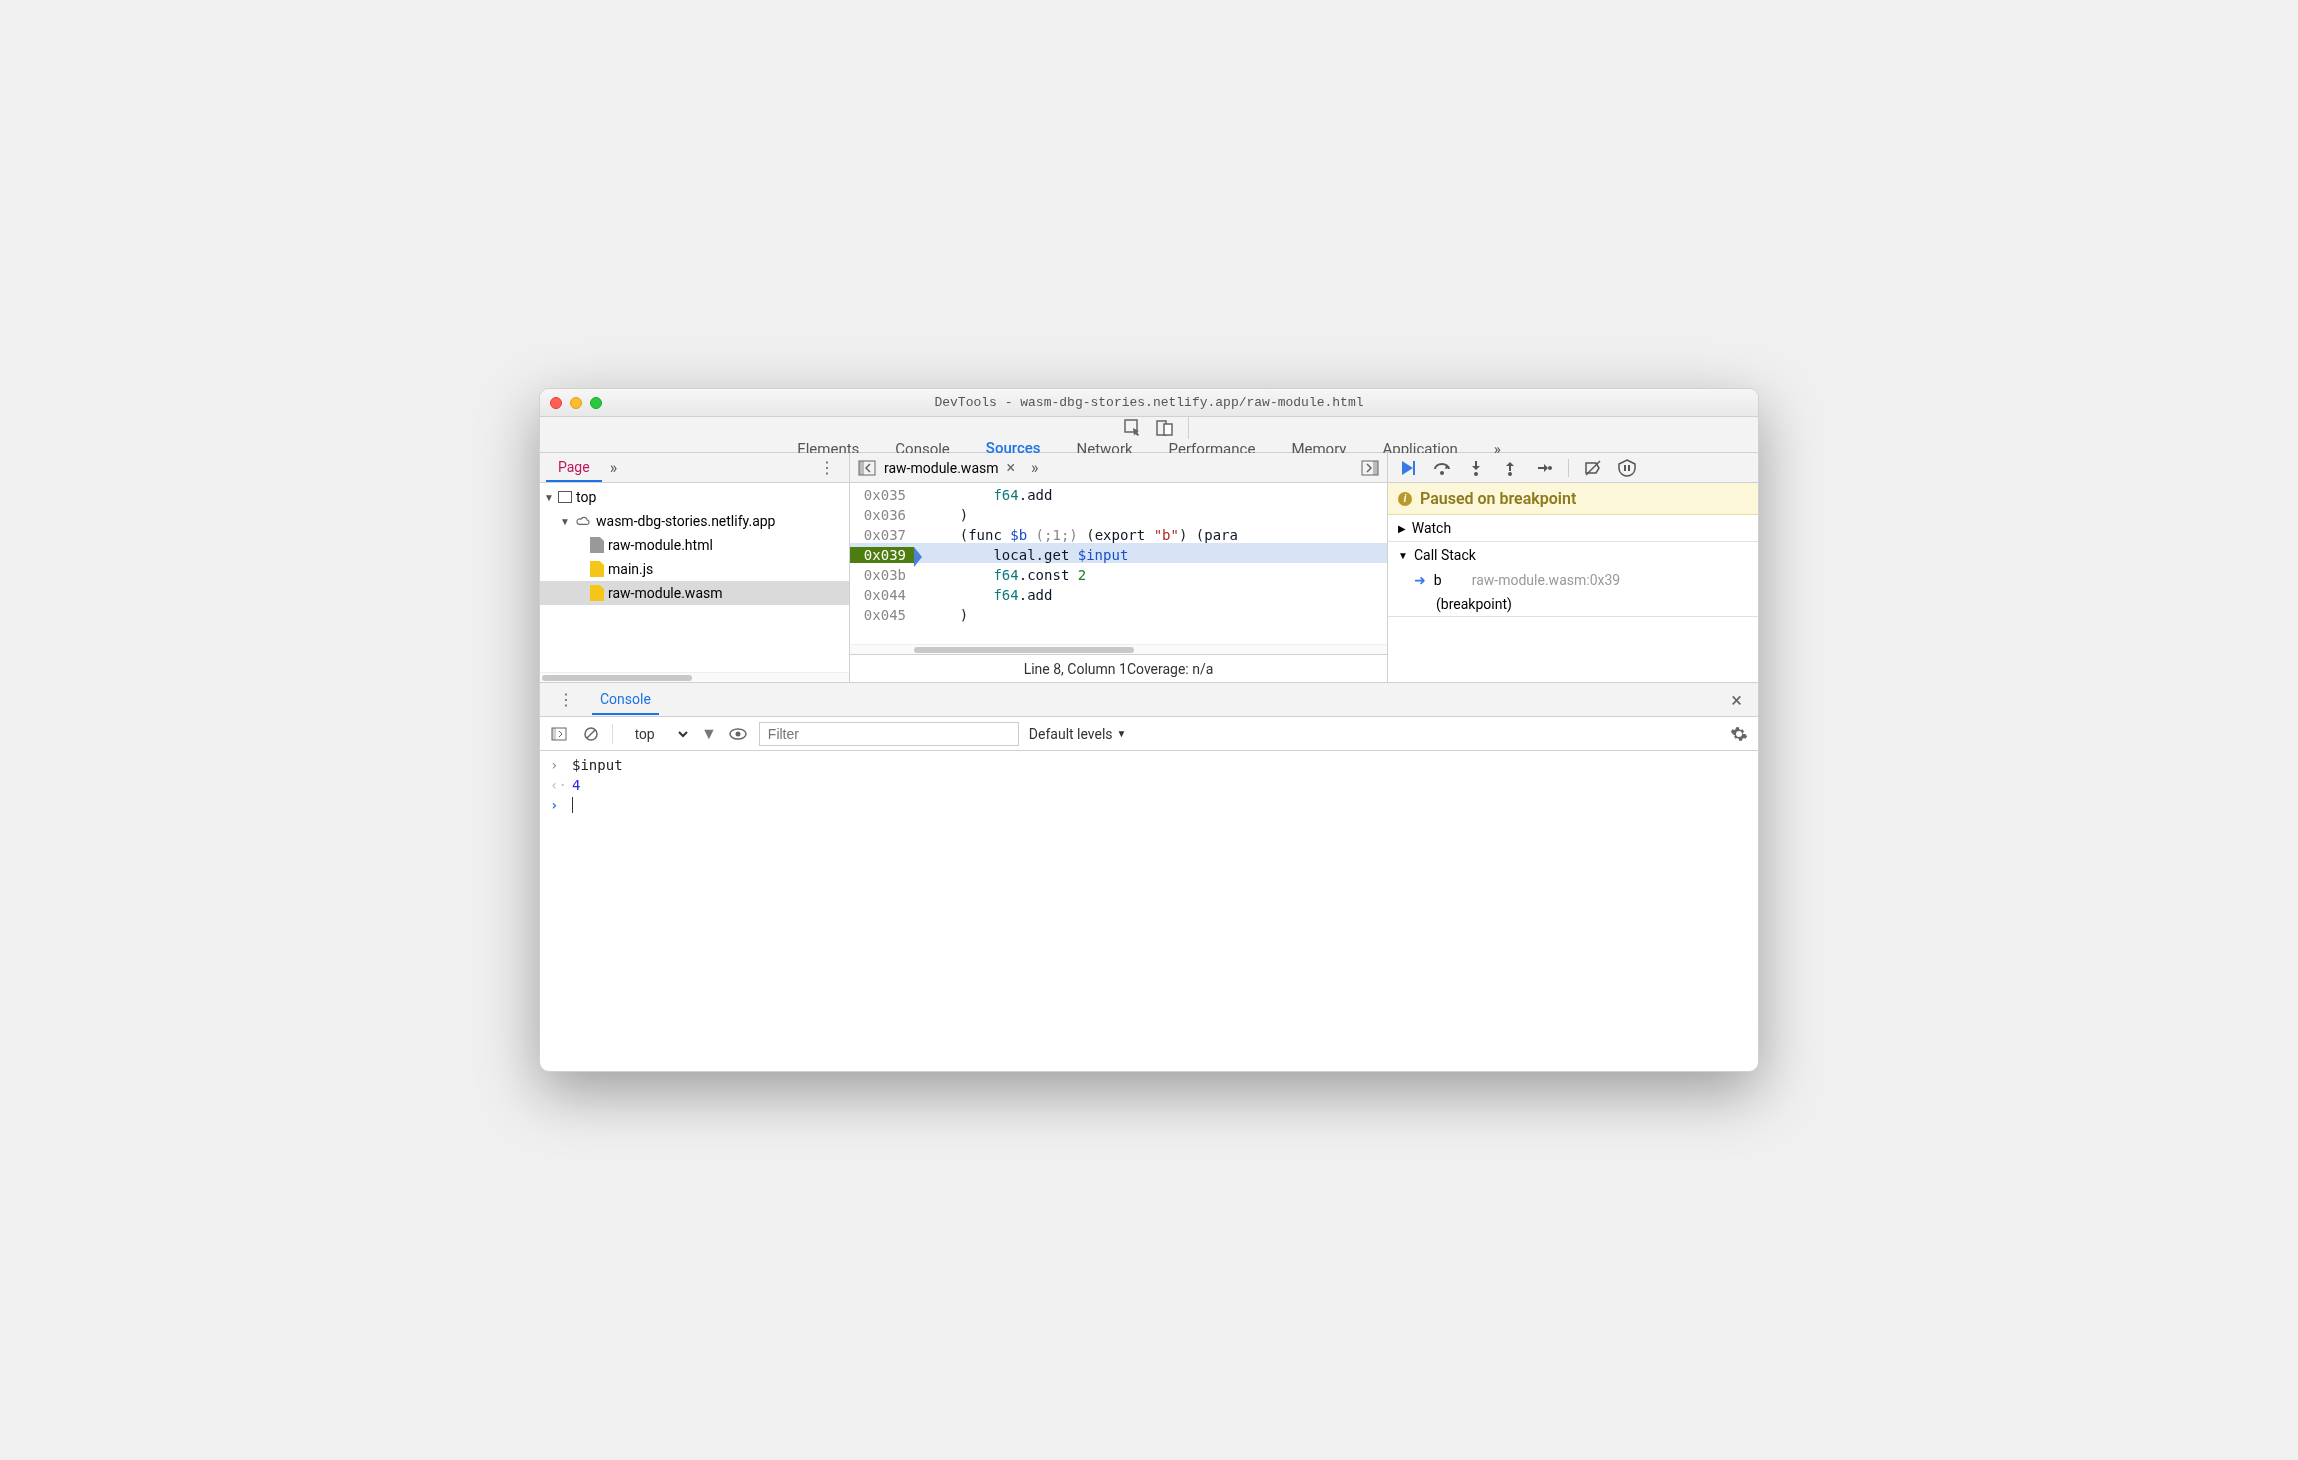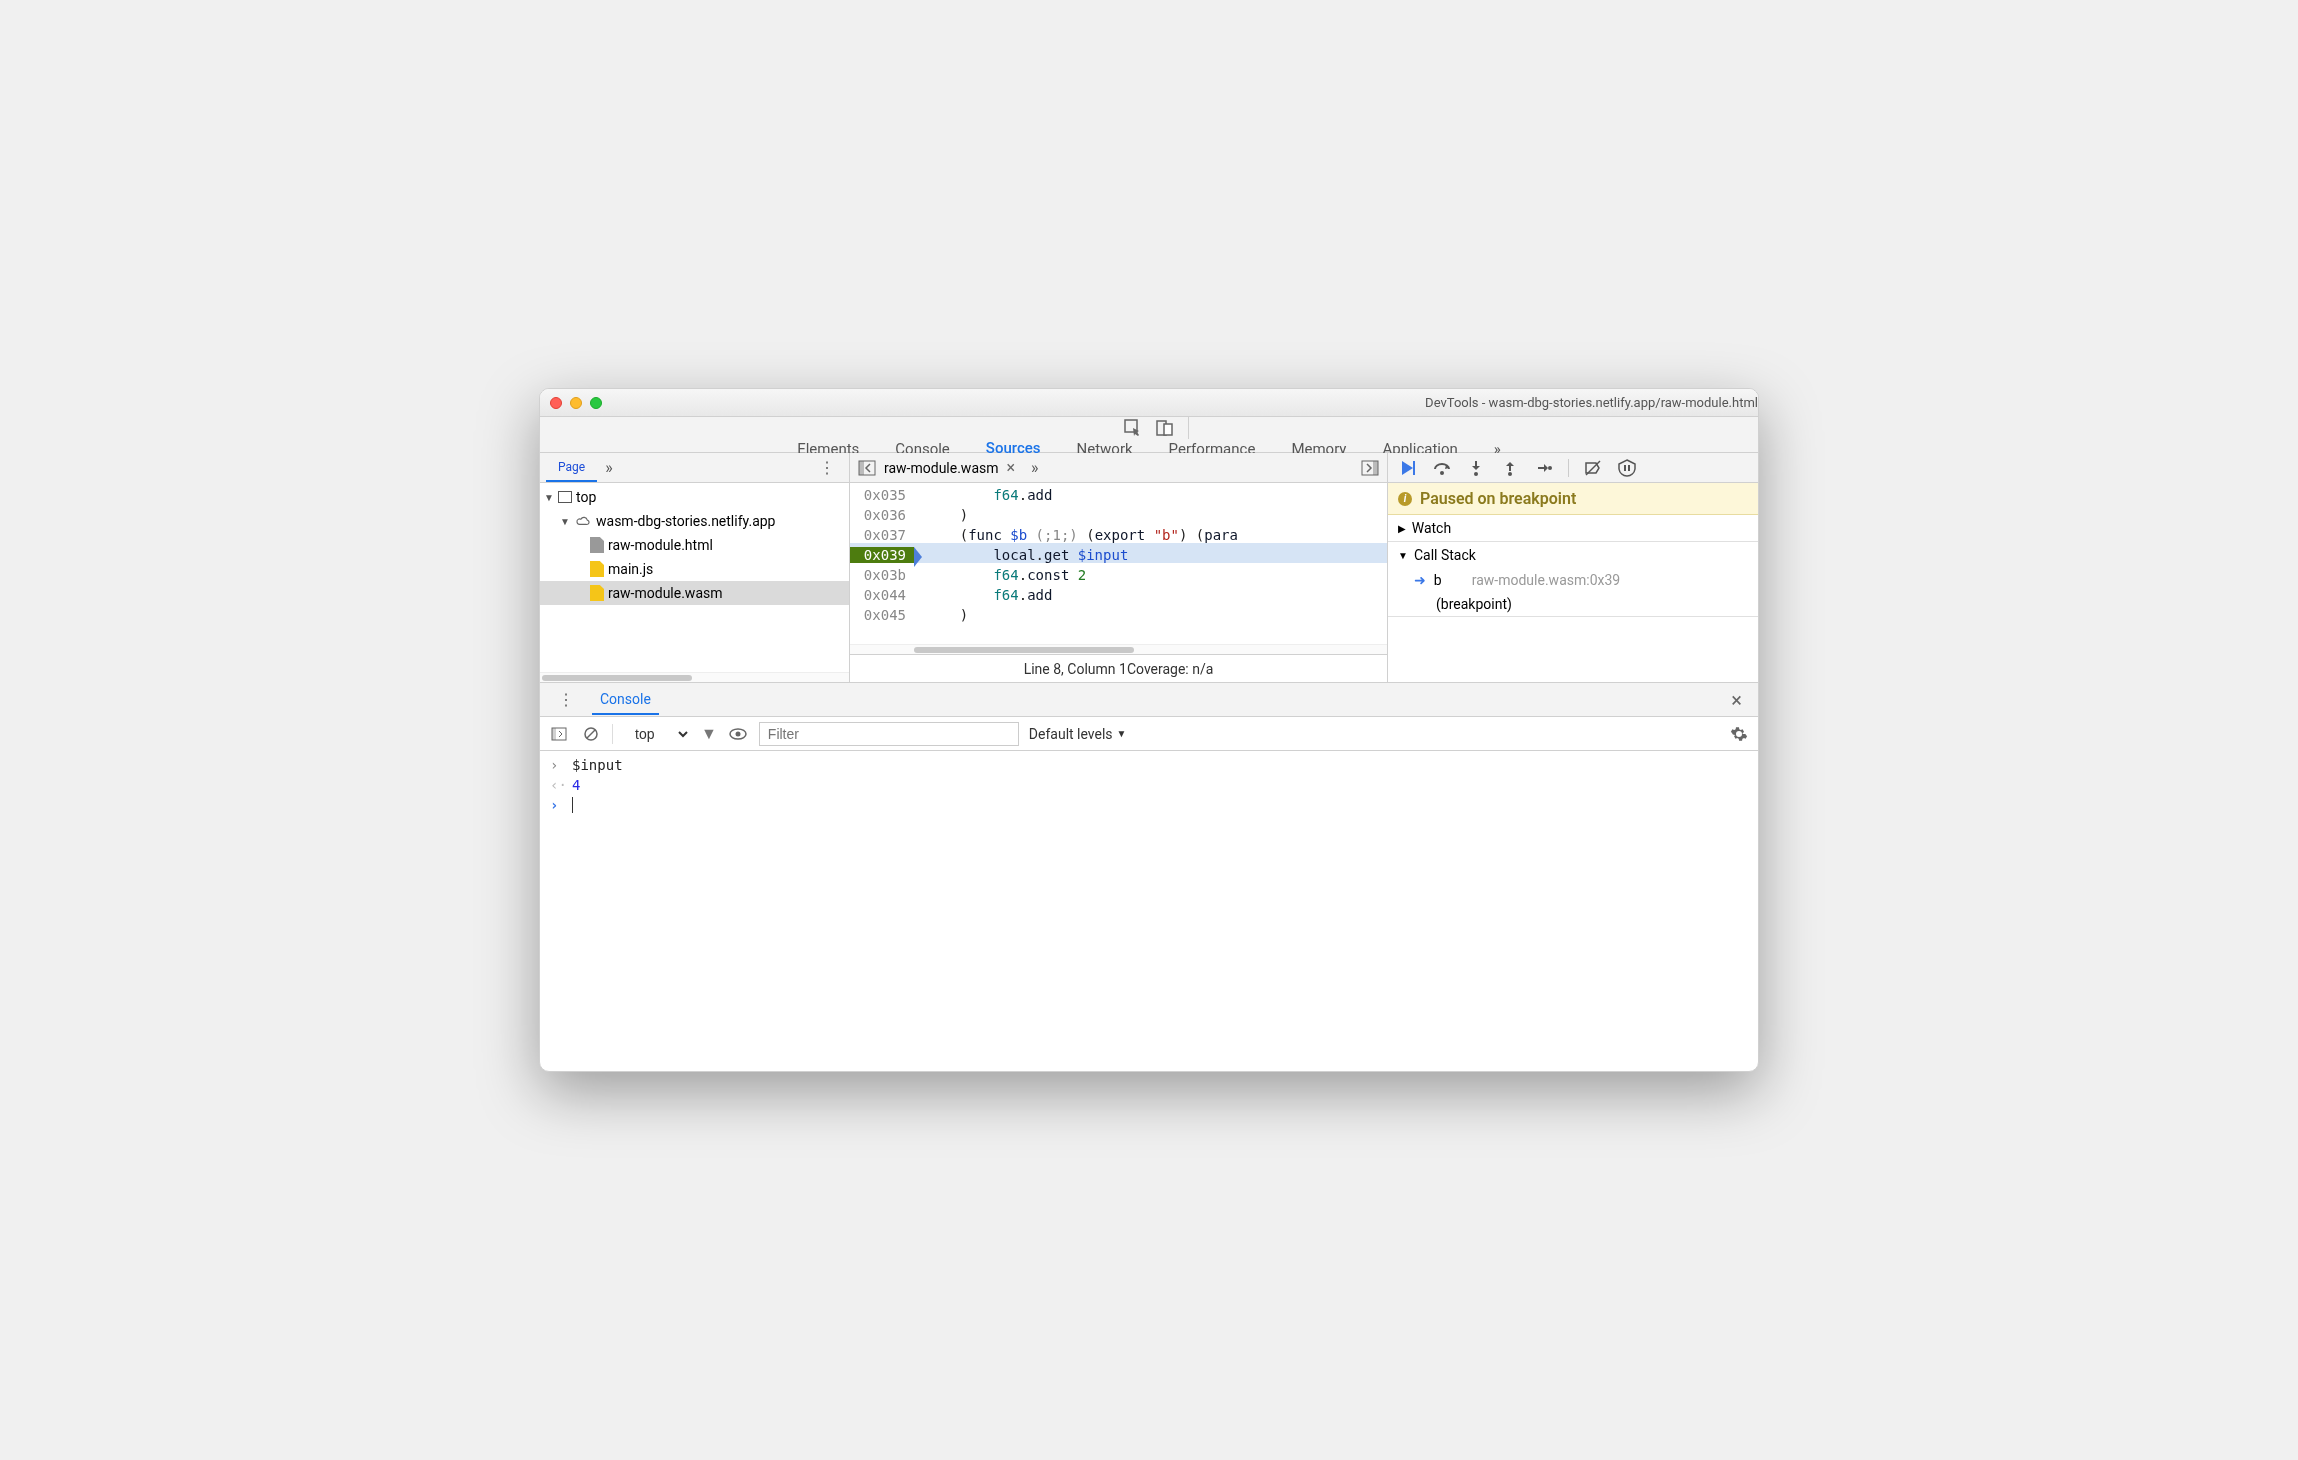--- a/index.html
+++ b/index.html
@@ -27,42 +27,42 @@
     display: flex;
     align-items: center;
     padding: 0 10px;
     position: relative;
   }
   .traffic { display: flex; gap: 8px; }
   .dot { width: 12px; height: 12px; border-radius: 50%; }
   .dot.red { background: #ff5f57; border: 1px solid #e33e32; }
   .dot.yellow { background: #febc2e; border: 1px solid #e09e1a; }
   .dot.green { background: #28c840; border: 1px solid #1aab29; }
-  .title { position: absolute; left: 0; right: 0; text-align: right; font-size: 13px; color: #555; }
+  .title { position: absolute; left: 0; right: 0; text-align: center; font-size: 13px; color: #555; font-family: Liberation Mono, monospace; }
   
   .toolbar {
     height: 36px;
     border-bottom: 1px solid #d0d0d0;
     display: flex;
     align-items: center;
     background: #f3f3f3;
     flex-direction: column;
   }
   .tool-icons { display: flex; gap: 10px; padding: 0 12px; border-right: 1px solid #d0d0d0; height: 100%; align-items: center; }
   .icon-btn { width: 22px; height: 22px; display: flex; align-items: center; justify-content: center; color: #666; cursor: pointer; }
   .tabs { display: flex; flex: 1; height: 100%; }
   .tab { padding: 0 18px; display: flex; align-items: center; font-size: 15px; color: #555; cursor: pointer; height: 100%; }
   .tab.active { color: #1a73e8; border-bottom: 2px solid #1a73e8; font-weight: 500; }
   .tool-right { display: flex; gap: 8px; padding: 0 12px; align-items: center; border-left: 1px solid #d0d0d0; height: 100%; }
   
   .main { display: flex; height: 230px; border-bottom: 1px solid #d0d0d0; }
   
   .nav-pane { width: 310px; border-right: 1px solid #d0d0d0; display: flex; flex-direction: column; background: #fff; }
   .nav-header { height: 30px; display: flex; align-items: center; padding: 0 6px; border-bottom: 1px solid #d0d0d0; background: #f3f3f3; }
-  .nav-tab { padding: 0 12px; font-size: 12px; color: #1d4ed8; border-bottom: 2px solid #1a73e8; height: 100%; display: flex; align-items: center; }
+  .nav-tab { padding: 0 12px; font-size: 14px; color: #be185d; border-bottom: 2px solid #1a73e8; height: 100%; display: flex; align-items: center; }
   .nav-more { font-size: 16px; color: #555; padding: 0 8px; cursor: pointer; }
   .nav-spacer { flex: 1; }
   .kebab { color: #666; padding: 0 8px; cursor: pointer; }
   
   .tree { flex: 1; overflow: auto; font-size: 14px; padding-top: 2px; }
   .tree-item { display: flex; align-items: center; height: 24px; padding-left: 4px; gap: 4px; cursor: pointer; white-space: nowrap; }
   .tree-item .exp { width: 10px; font-size: 10px; color: #555; }
   .tree-item.indent1 { padding-left: 20px; }
   .tree-item.indent2 { padding-left: 50px; }
   .tree-item.selected { background: #dadada; }

